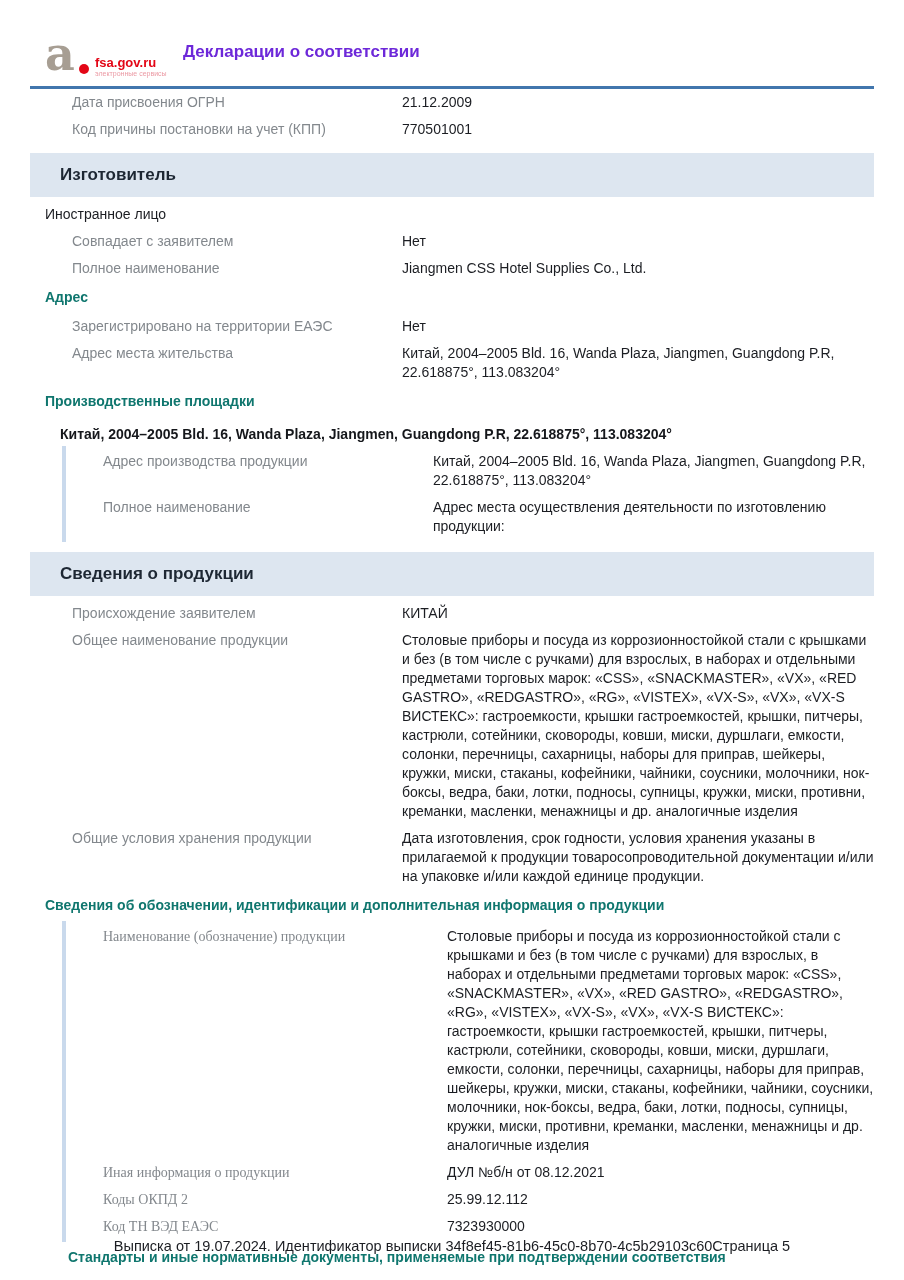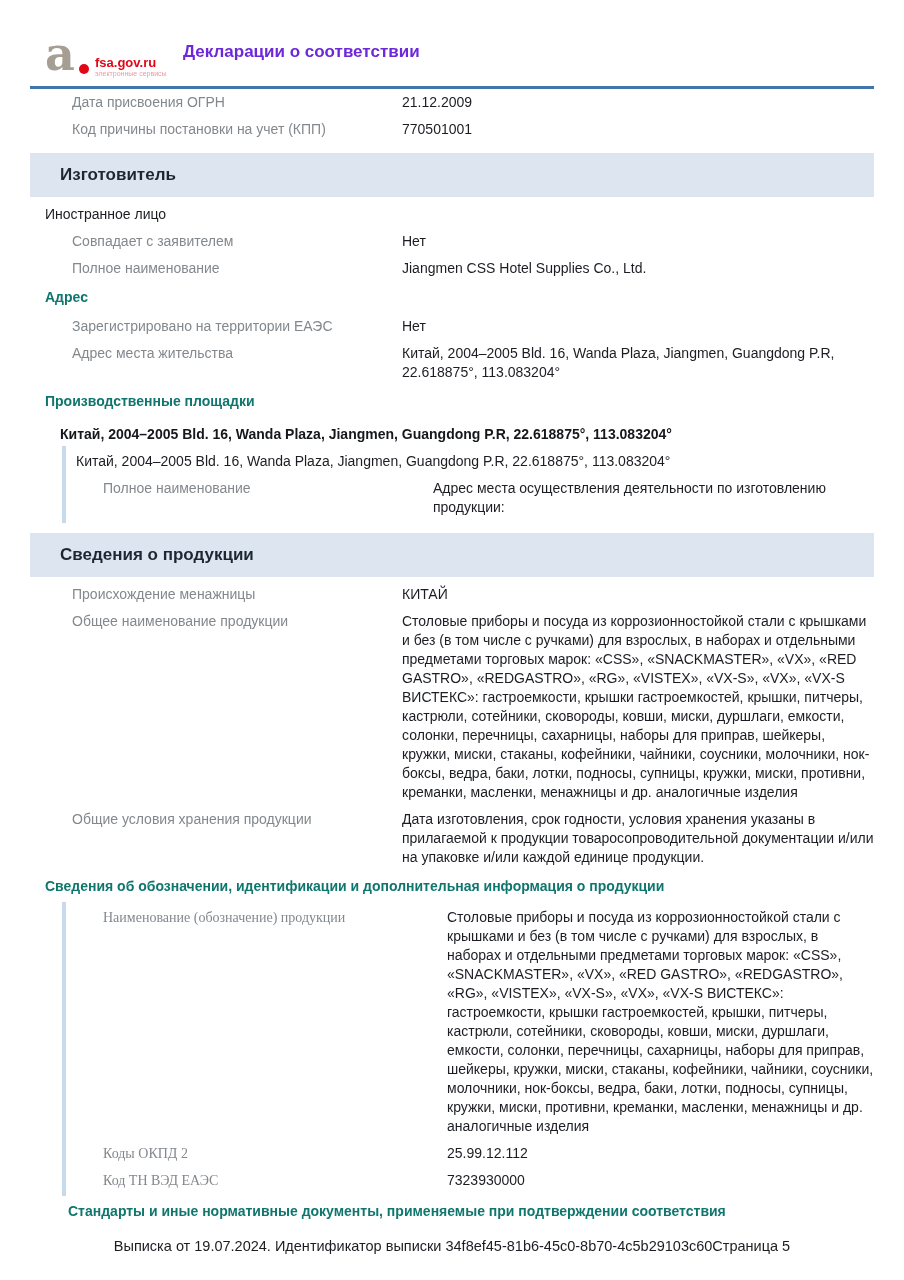--- a/index.html
+++ b/index.html
@@ -127,51 +127,56 @@
     <div class="label">Адрес места жительства</div>
     <div class="value">Китай, 2004–2005 Bld. 16, Wanda Plaza, Jiangmen, Guangdong P.R, 22.618875°, 113.083204°</div>
   </div>
 
   <div class="subhead">Производственные площадки</div>
 
   <div class="site-title">Китай, 2004–2005 Bld. 16, Wanda Plaza, Jiangmen, Guangdong P.R, 22.618875°, 113.083204°</div>
 
   <div class="indent-block">
     <div class="row">
+      <div class="label">Адрес производства продукции</div>
       <div class="value">Китай, 2004–2005 Bld. 16, Wanda Plaza, Jiangmen, Guangdong P.R, 22.618875°, 113.083204°</div>
     </div>
     <div class="row">
       <div class="label">Полное наименование</div>
       <div class="value">Адрес места осуществления деятельности по изготовлению продукции:</div>
     </div>
   </div>
 
   <div class="section-band">
     <div class="section-title">Сведения о продукции</div>
   </div>
 
   <div class="row">
-    <div class="label">Происхождение менажницы</div>
+    <div class="label">Происхождение заявителем</div>
     <div class="value">КИТАЙ</div>
   </div>
   <div class="row">
     <div class="label">Общее наименование продукции</div>
     <div class="value">Столовые приборы и посуда из коррозионностойкой стали с крышками и без (в том числе с ручками) для взрослых, в наборах и отдельными предметами торговых марок: «CSS», «SNACKMASTER», «VX», «RED GASTRO», «REDGASTRO», «RG», «VISTEX», «VX-S», «VX», «VX-S ВИСТЕКС»: гастроемкости, крышки гастроемкостей, крышки, питчеры, кастрюли, сотейники, сковороды, ковши, миски, дуршлаги, емкости, солонки, перечницы, сахарницы, наборы для приправ, шейкеры, кружки, миски, стаканы, кофейники, чайники, соусники, молочники, нок-боксы, ведра, баки, лотки, подносы, супницы, кружки, миски, противни, креманки, масленки, менажницы и др. аналогичные изделия</div>
   </div>
   <div class="row">
     <div class="label">Общие условия хранения продукции</div>
     <div class="value">Дата изготовления, срок годности, условия хранения указаны в прилагаемой к продукции товаросопроводительной документации и/или на упаковке и/или каждой единице продукции.</div>
   </div>
 
   <div class="subhead">Сведения об обозначении, идентификации и дополнительная информация о продукции</div>
 
   <div class="indent-block wide-label">
     <div class="row">
       <div class="label">Наименование (обозначение) продукции</div>
       <div class="value">Столовые приборы и посуда из коррозионностойкой стали с крышками и без (в том числе с ручками) для взрослых, в наборах и отдельными предметами торговых марок: «CSS», «SNACKMASTER», «VX», «RED GASTRO», «REDGASTRO», «RG», «VISTEX», «VX-S», «VX», «VX-S ВИСТЕКС»: гастроемкости, крышки гастроемкостей, крышки, питчеры, кастрюли, сотейники, сковороды, ковши, миски, дуршлаги, емкости, солонки, перечницы, сахарницы, наборы для приправ, шейкеры, кружки, миски, стаканы, кофейники, чайники, соусники, молочники, нок-боксы, ведра, баки, лотки, подносы, супницы, кружки, миски, противни, креманки, масленки, менажницы и др. аналогичные изделия</div>
+    </div>
+    <div class="row">
+      <div class="label">Иная информация о продукции</div>
+      <div class="value">ДУЛ №б/н от 08.12.2021</div>
     </div>
     <div class="row">
       <div class="label">Коды ОКПД 2</div>
       <div class="value">25.99.12.112</div>
     </div>
     <div class="row">
       <div class="label">Код ТН ВЭД ЕАЭС</div>
       <div class="value">7323930000</div>
     </div>
   </div>

